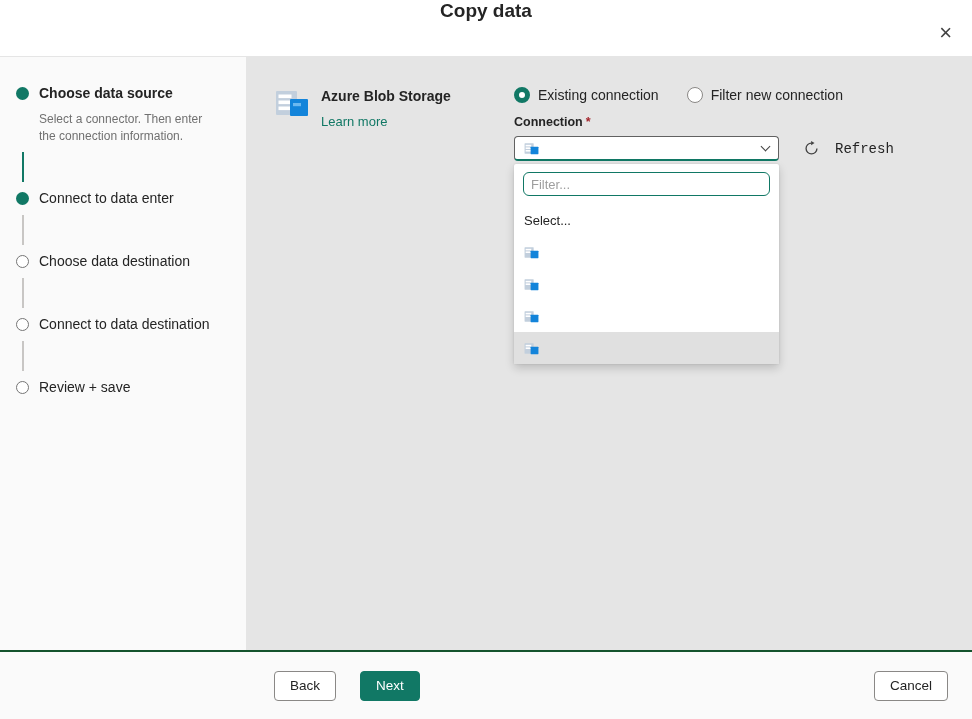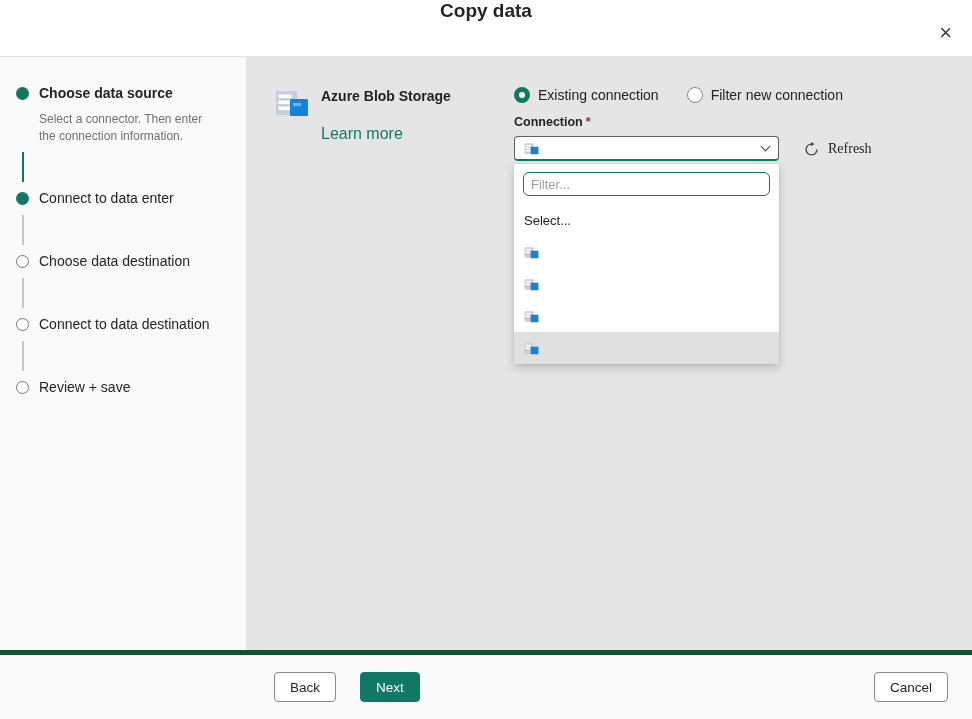--- a/index.html
+++ b/index.html
@@ -29,56 +29,56 @@
   .step-label { font-size: 14px; line-height: 19px; }
   .step.current .step-label { font-weight: 700; }
   .step-desc { font-size: 12px; color: #707070; line-height: 1.4; margin-top: 8px; max-width: 178px; }
   .connector-line { width: 2px; height: 30px; margin: 7px 0 7px 6px; background: #c8c6c4; }
   .connector-line.done { background: #117865; }
   
   .main { flex: 1; display: flex; background: #e5e5e5; }
   .connector-info { width: 248px; flex-shrink: 0; padding: 30px 0 0 28px; display: flex; gap: 12px; }
   .blob-icon-lg { width: 34px; height: 30px; flex-shrink: 0; margin-top: 1px; }
   .conn-name { font-size: 14px; font-weight: 700; line-height: 18px; }
-  .learn-more { font-size: 16px; color: #117865; text-decoration: none; display: inline-block; margin-top: 20px; cursor: pointer; }
+  .learn-more { font-size: 13px; color: #117865; text-decoration: none; display: inline-block; margin-top: 9px; cursor: pointer; }
   .vdivider { width: 1px; background: #e5e5e5; margin: 24px 0 22px; flex-shrink: 0; }
   .form-col { flex: 1; padding: 28px 24px 0 18px; position: relative; }
   
   .radio-row { display: flex; gap: 28px; align-items: center; height: 20px; }
   .radio-opt { display: flex; align-items: center; gap: 8px; font-size: 14px; cursor: pointer; }
   .radio-circle { width: 16px; height: 16px; border-radius: 50%; background: #fff; flex-shrink: 0; }
   .radio-circle.sel { border: 5px solid #117865; }
   .radio-circle.unsel { border: 1px solid #8a8886; }
   
   .field-label { margin-top: 10px; font-size: 12.5px; font-weight: 600; height: 15px; }
   .req { color: #a4262c; margin-left: 3px; }
   .combo-row { display: flex; align-items: center; margin-top: 6px; }
   .dropdown-wrap { position: relative; width: 265px; }
   .combobox { width: 265px; height: 25px; background: #fff; border: 1px solid #616161;
     border-bottom: 2px solid #117865; border-radius: 4px; display: flex; align-items: center;
     padding: 0 9px; cursor: pointer; }
   .blob-icon-sm { width: 15px; height: 13px; flex-shrink: 0; }
   .chev { width: 7px; height: 7px; border-right: 1.5px solid #424242; border-bottom: 1.5px solid #424242;
     transform: rotate(45deg); margin-left: auto; margin-top: -4px; }
-  .refresh-btn { display: flex; align-items: flex-end; gap: 9px; margin-left: 25px;
-    background: none; border: none; cursor: pointer; font-size: 14px; color: #242424; font-family: Liberation Serif, serif; }
+  .refresh-btn { display: flex; align-items: center; gap: 16px; margin-left: 25px;
+    background: none; border: none; cursor: pointer; font-size: 14px; color: #242424; font-family: Liberation Mono, monospace; }
   .refresh-icon { width: 15px; height: 15px; }
   
   .dropdown-panel { position: absolute; top: calc(100% + 3px); left: 0; width: 265px; background: #fff;
     border-radius: 2px; box-shadow: 0 0 2px rgba(0,0,0,.12), 0 4px 10px rgba(0,0,0,.18);
     padding-top: 8px; z-index: 10; }
   .filter-wrap { padding: 0 9px 8px; }
   .filter-input { width: 100%; height: 24px; border: 1px solid #117865; border-radius: 6px;
     font-size: 13px; padding: 0 7px; font-family: inherit; color: #242424; outline: none; }
   .filter-input::placeholder { color: #9e9e9e; }
   .dd-option { height: 32px; display: flex; align-items: center; padding: 0 10px;
     font-size: 13px; cursor: pointer; }
   .dd-option.highlight { background: #e0e0e0; }
   
-  .footer { height: 69px; flex-shrink: 0; background: #fafafa; border-top: 5px solid #14532d;
+  .footer { height: 69px; flex-shrink: 0; background: #fafafa; border-top: 2px solid #14532d;
     display: flex; align-items: center; padding: 0 24px 0 274px; }
   .btn { height: 30px; padding: 0 15px; font-size: 13.5px; border-radius: 4px; cursor: pointer;
     background: #fff; border: 1px solid #8a8886; color: #242424; font-family: inherit; }
   .btn.primary { background: #117865; border-color: #117865; color: #fff; margin-left: 24px; }
   .btn.cancel { margin-left: auto; }
 </style>
 </head>
 <body>
 
 <div class="app">

